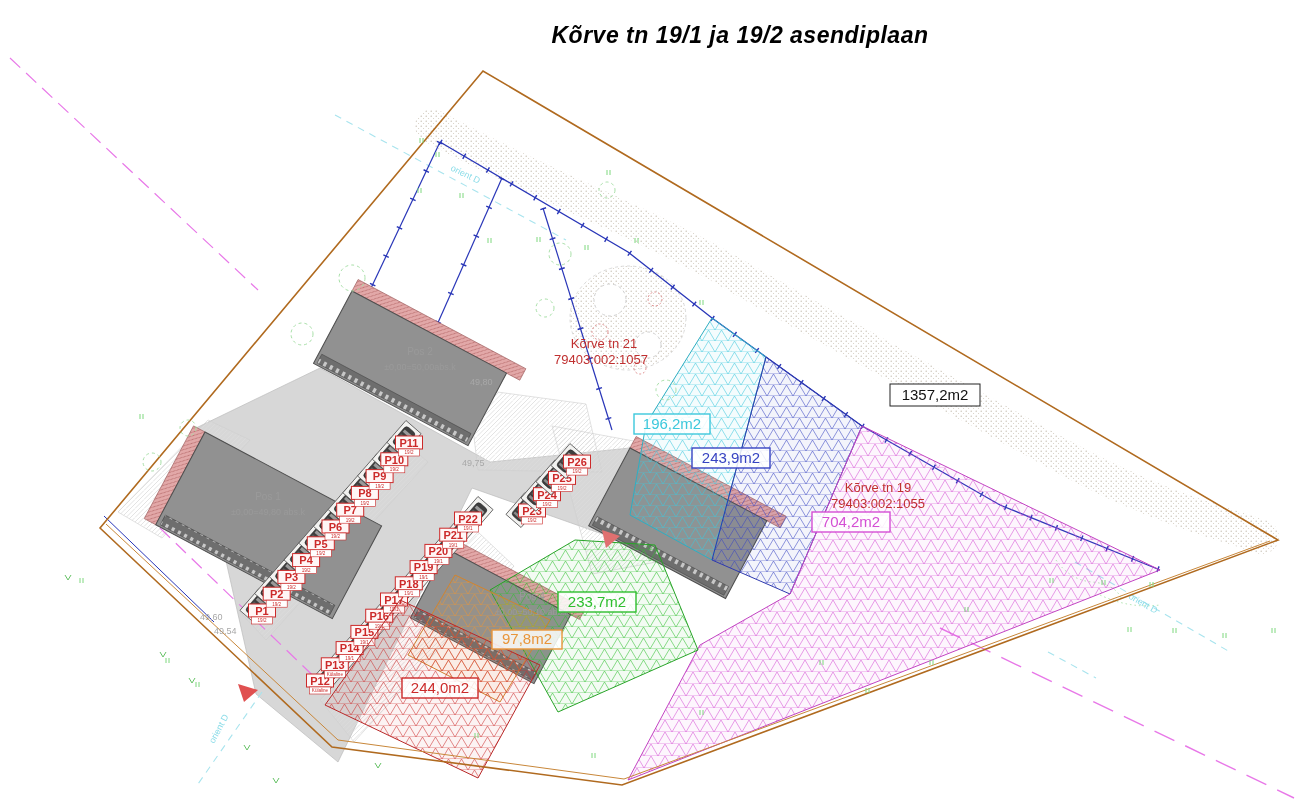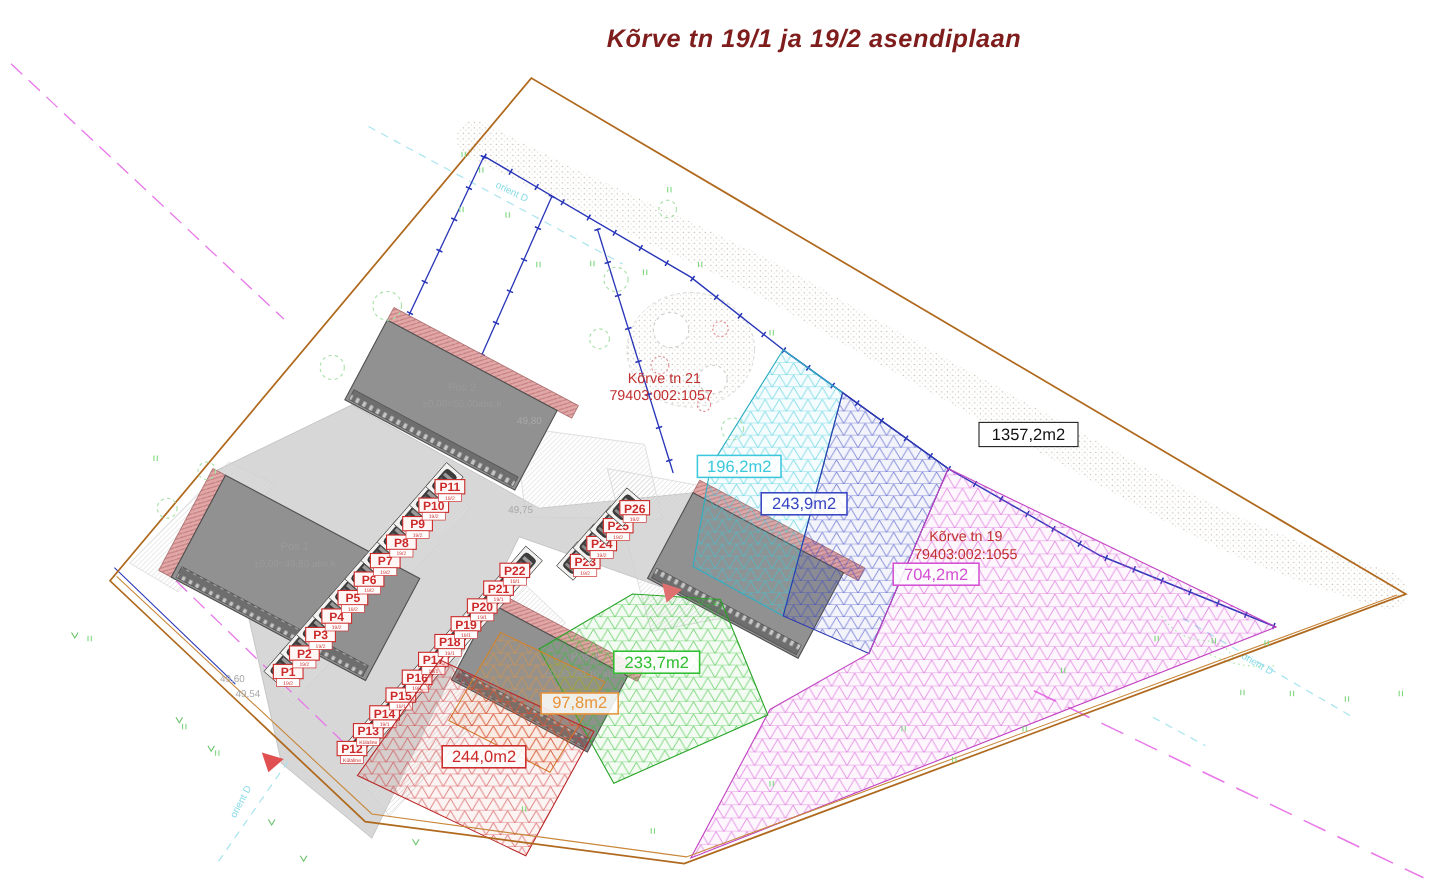--- a/index.html
+++ b/index.html
@@ -1,19 +1,19 @@
 <!DOCTYPE html>
 <html><head>
 <meta charset="utf-8">
 <style>
   html,body{margin:0;padding:0;background:#ffffff;}
   .canvas{position:relative;width:1300px;height:800px;overflow:hidden;
           font-family:"Liberation Sans",sans-serif;background:#ffffff;}
   .plan-title{position:absolute;left:740px;top:22px;transform:translateX(-50%);
-          color:#7f1d1d;font-size:23px;font-weight:bold;font-style:italic;
+          color:#000000;font-size:23px;font-weight:bold;font-style:italic;
           letter-spacing:.5px;white-space:nowrap;}
   svg text{font-family:"Liberation Sans",sans-serif;}
 </style>
 </head>
 <body>
 
 <div class="canvas">
   <div class="plan-title">Kõrve tn 19/1 ja 19/2 asendiplaan</div>
 
   <svg width="1300" height="800" viewBox="0 0 1300 800">

